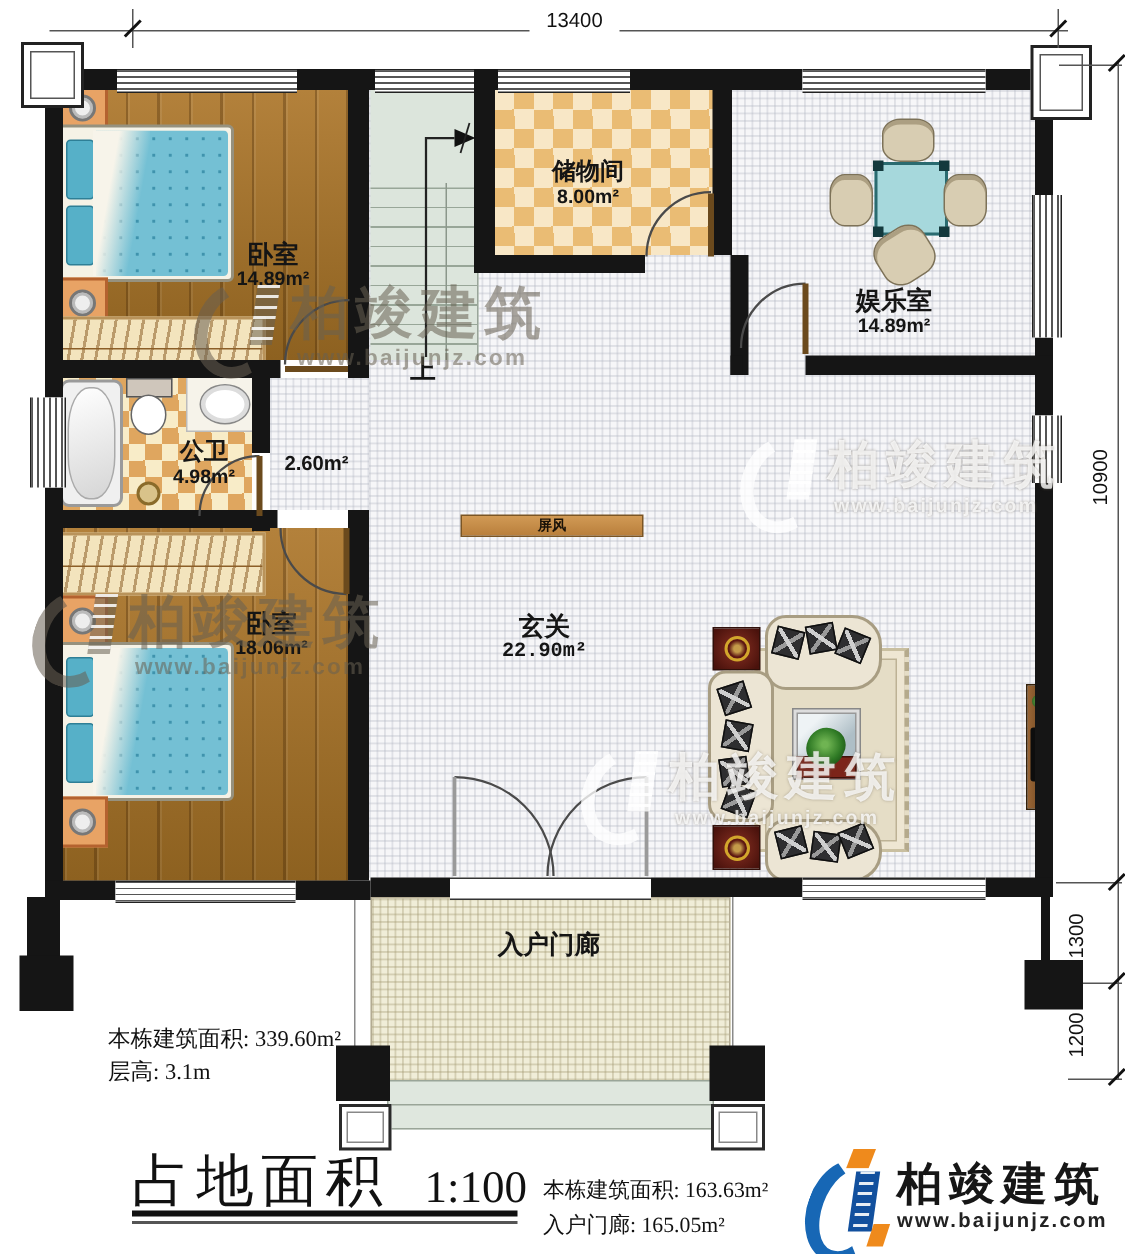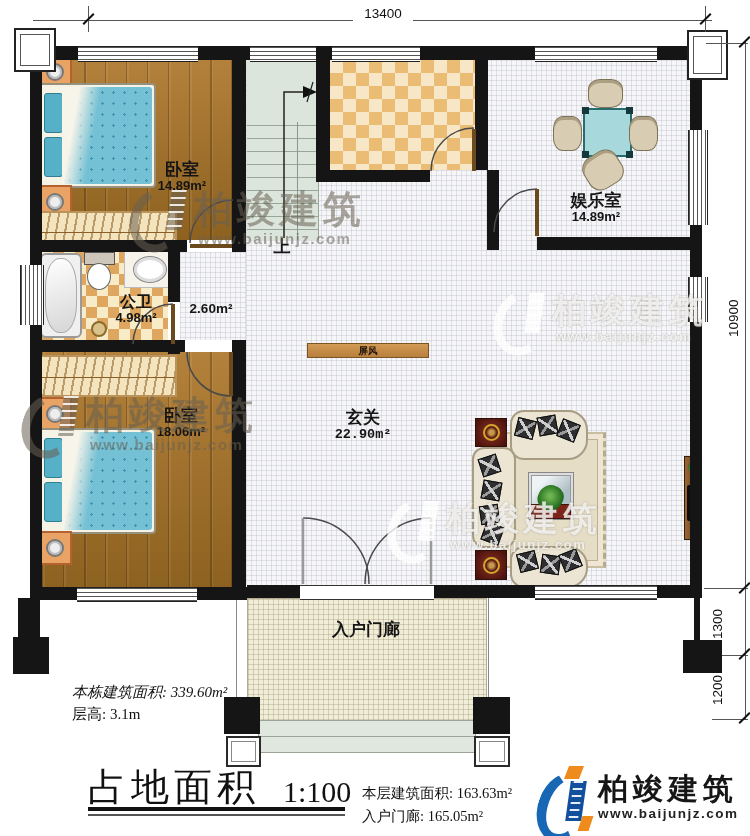--- a/index.html
+++ b/index.html
@@ -243,20 +243,24 @@
     </g>
     <path d="M284,238 L284,92 L303,92" stroke="#222" stroke-width="1.5" fill="none"></path>
     <polygon points="303,86 317,92 303,98" fill="#111"></polygon>
     <line x1="313" y1="82" x2="307" y2="102" stroke="#222" stroke-width="1.2"></line>
   </svg>
 
   <div class="rl" style="left:122px;top:160px;width:120px;">
     <div class="rname">卧室</div>
     <div class="rarea">14.89m²</div>
   </div>
+  <div class="rl" style="left:332px;top:106px;width:120px;">
+    <div class="rname" style="font-size:16px;">储物间</div>
+    <div class="rarea">8.00m²</div>
+  </div>
   <div class="rl" style="left:536px;top:191px;width:120px;">
     <div class="rname">娱乐室</div>
     <div class="rarea">14.89m²</div>
   </div>
   <div class="rl" style="left:262px;top:237px;width:40px;font-size:17px;">
     <span>上</span>
   </div>
   <div class="rl" style="left:76px;top:293px;width:120px;">
     <div class="rname" style="font-size:16px;">公卫</div>
     <div class="rarea">4.98m²</div>
@@ -317,37 +321,37 @@
   <div class="vdim" style="left:727px;top:278px;height:80px;">
     <span>10900</span>
   </div>
   <div class="vdim" style="left:711px;top:602px;height:44px;">
     <span>1300</span>
   </div>
   <div class="vdim" style="left:711px;top:668px;height:44px;">
     <span>1200</span>
   </div>
 
-  <div class="serif" style="position:absolute;left:72px;top:683px;font-size:15px;color:#111;z-index:40;font-style:italic;">
+  <div class="serif" style="position:absolute;left:72px;top:683px;font-size:15px;color:#111;z-index:40;">
     <span>本栋建筑面积: 339.60m²</span>
   </div>
   <div class="serif" style="position:absolute;left:72px;top:705px;font-size:15px;color:#111;z-index:40;">
     <span>层高: 3.1m</span>
   </div>
 
   <div class="serif" style="position:absolute;left:88px;top:762px;font-size:38px;letter-spacing:5px;color:#111;z-index:40;">
     <span>占地面积</span>
   </div>
   <div class="serif" style="position:absolute;left:283px;top:775px;font-size:30px;color:#111;z-index:40;">
     <span>1:100</span>
   </div>
   <div style="position:absolute;left:88px;top:807px;width:257px;height:4px;background:#111;z-index:40;"></div>
   <div style="position:absolute;left:88px;top:814px;width:257px;height:2px;background:#555;z-index:40;"></div>
   <div class="serif" style="position:absolute;left:362px;top:784px;font-size:14.5px;color:#111;z-index:40;">
-    <span>本层建筑面积: 163.63m²</span>
+    <span>本栋建筑面积: 163.63m²</span>
   </div>
   <div class="serif" style="position:absolute;left:362px;top:807px;font-size:14.5px;color:#111;z-index:40;">
     <span>入户门廊: 165.05m²</span>
   </div>
 
   <div style="position:absolute;left:538px;top:764px;width:54px;height:70px;z-index:40;">
     <div style="position:absolute;left:0;top:8px;width:34px;height:56px;border:7px solid transparent;border-left:10px solid #1767b5;border-bottom:8px solid #1767b5;border-radius:50%;transform:rotate(20deg);"></div>
     <div style="position:absolute;left:26px;top:2px;width:20px;height:13px;background:#ef8a1c;clip-path:polygon(25% 0,100% 0,75% 100%,0 100%);"></div>
     <div style="position:absolute;left:30px;top:17px;width:16px;height:40px;background:#12509e;transform:skewX(-8deg);background-image:repeating-linear-gradient(to bottom,rgba(255,255,255,.9) 0 2px,transparent 2px 7px);background-size:60% 100%;background-position:center;background-repeat:no-repeat;"></div>
     <div style="position:absolute;left:42px;top:52px;width:11px;height:15px;background:#ef8a1c;transform:skewX(-18deg);"></div>

